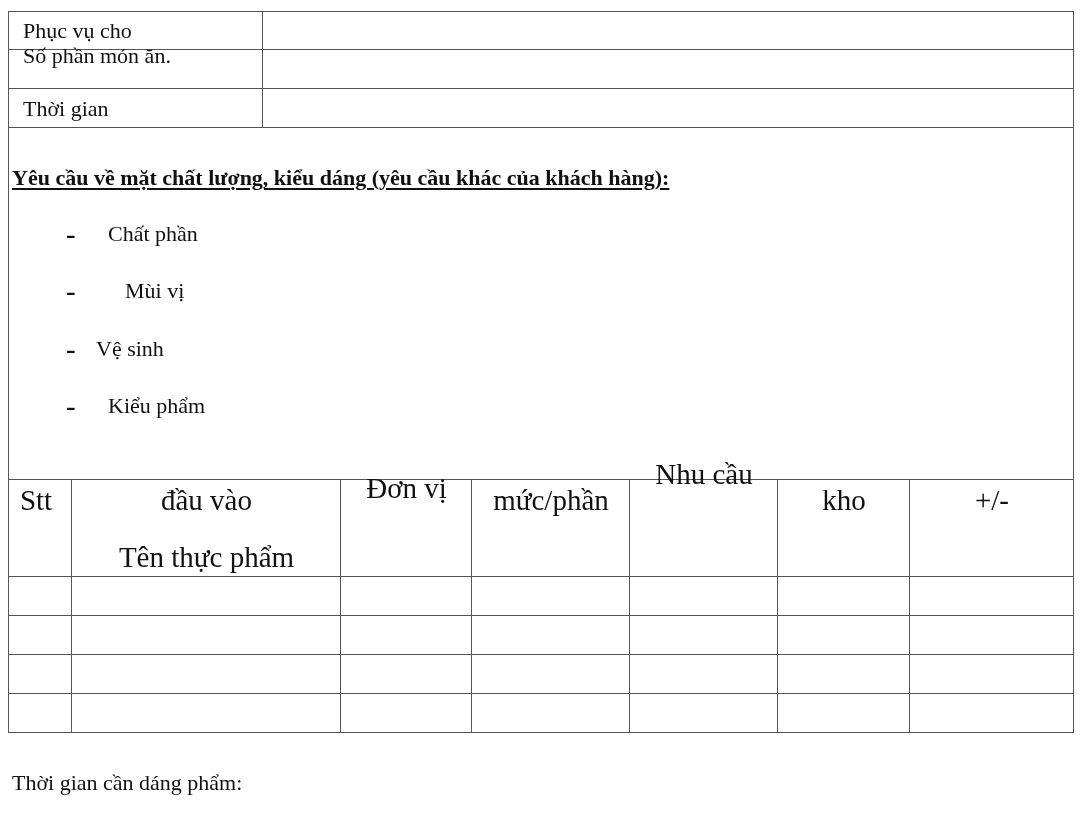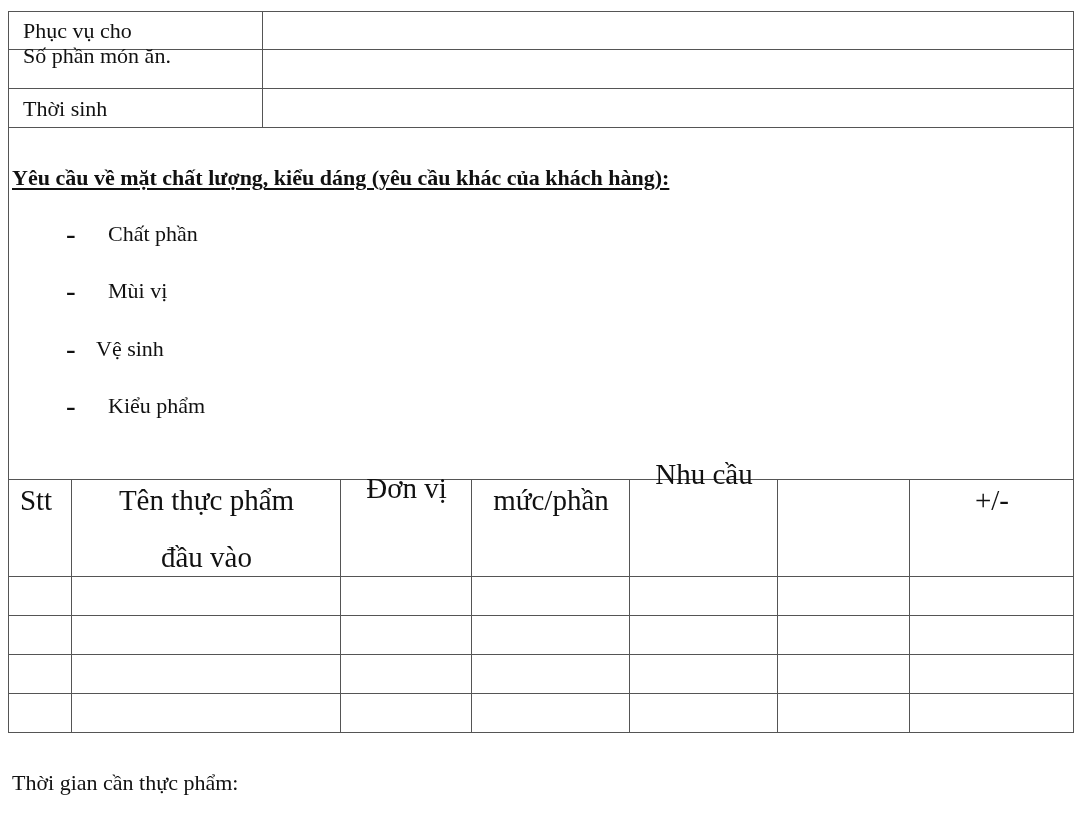--- a/index.html
+++ b/index.html
@@ -21,33 +21,33 @@
 <div class="frame"></div>
 
 <div class="hline" style="left:8px;top:49px;width:1066px"></div>
 <div class="hline" style="left:8px;top:88px;width:1066px"></div>
 <div class="hline" style="left:8px;top:127px;width:1066px"></div>
 
 <div class="vline" style="left:262px;top:11px;height:117px"></div>
 
 <div class="txt" style="left:23px;top:15px">Phục vụ cho</div>
 <div class="txt" style="left:23px;top:40px">Số phần món ăn.</div>
-<div class="txt" style="left:23px;top:93px">Thời sinh</div>
+<div class="txt" style="left:23px;top:93px">Thời gian</div>
 
 <div class="cell" style="left:264px;top:12px;width:808px;height:37px"></div>
 <div class="cell" style="left:264px;top:51px;width:808px;height:37px"></div>
 <div class="cell" style="left:264px;top:90px;width:808px;height:37px"></div>
 
 <div class="txt heading" style="left:12px;top:162px">Yêu cầu về mặt chất lượng, kiểu dáng (yêu cầu khác của khách hàng):</div>
 
 <div class="dash" style="left:66px;top:218px">-</div>
 <div class="txt" style="left:108px;top:218px">Chất phần</div>
 
 <div class="dash" style="left:66px;top:275px">-</div>
-<div class="txt" style="left:108px;top:275px">Mùi vị</div>
+<div class="txt" style="left:125px;top:275px">Mùi vị</div>
 
 <div class="dash" style="left:66px;top:333px">-</div>
 <div class="txt" style="left:96px;top:333px">Vệ sinh</div>
 
 <div class="dash" style="left:66px;top:390px">-</div>
 <div class="txt" style="left:108px;top:390px">Kiểu phẩm</div>
 
 <div class="hline" style="left:8px;top:479px;width:1066px"></div>
 <div class="hline" style="left:8px;top:576px;width:1066px"></div>
 <div class="hline" style="left:8px;top:615px;width:1066px"></div>
@@ -59,35 +59,36 @@
 <div class="vline" style="left:471px;top:480px;height:253px"></div>
 <div class="vline" style="left:629px;top:480px;height:253px"></div>
 <div class="vline" style="left:777px;top:480px;height:253px"></div>
 <div class="vline" style="left:909px;top:480px;height:253px"></div>
 
 <div class="hdr" style="left:8px;top:472px;width:56px">
   <div>Stt</div>
   <div></div>
 </div>
 <div class="hdr" style="left:72px;top:472px;width:269px">
+  <div>đầu vào</div>
   <div>Tên thực phẩm</div>
-  <div>đầu vào</div>
 </div>
 <div class="hdr" style="left:341px;top:460px;width:131px">
   <div>Đơn vị</div>
   <div></div>
 </div>
 <div class="hdr" style="left:472px;top:472px;width:158px">
   <div>mức/phần</div>
 </div>
 <div class="hdr" style="left:630px;top:446px;width:148px">
   <div>Nhu cầu</div>
   <div></div>
 </div>
 <div class="hdr" style="left:778px;top:472px;width:132px">
+  <div>kho</div>
 </div>
 <div class="hdr" style="left:910px;top:472px;width:164px">
   <div>+/-</div>
   <div></div>
 </div>
 
 <div>
   <div class="cell" style="left:9px;top:578px;width:62px;height:37px"></div>
   <div class="cell" style="left:73px;top:578px;width:267px;height:37px"></div>
   <div class="cell" style="left:342px;top:578px;width:129px;height:37px"></div>
@@ -117,13 +118,13 @@
 <div>
   <div class="cell" style="left:9px;top:695px;width:62px;height:37px"></div>
   <div class="cell" style="left:73px;top:695px;width:267px;height:37px"></div>
   <div class="cell" style="left:342px;top:695px;width:129px;height:37px"></div>
   <div class="cell" style="left:473px;top:695px;width:156px;height:37px"></div>
   <div class="cell" style="left:631px;top:695px;width:146px;height:37px"></div>
   <div class="cell" style="left:779px;top:695px;width:130px;height:37px"></div>
   <div class="cell" style="left:911px;top:695px;width:162px;height:37px"></div>
 </div>
 
-<div class="txt" style="left:12px;top:767px">Thời gian cần thực phẩm:</div>
+<div class="txt" style="left:12px;top:767px">Thời gian cần dáng phẩm:</div>
 
 </body></html>

